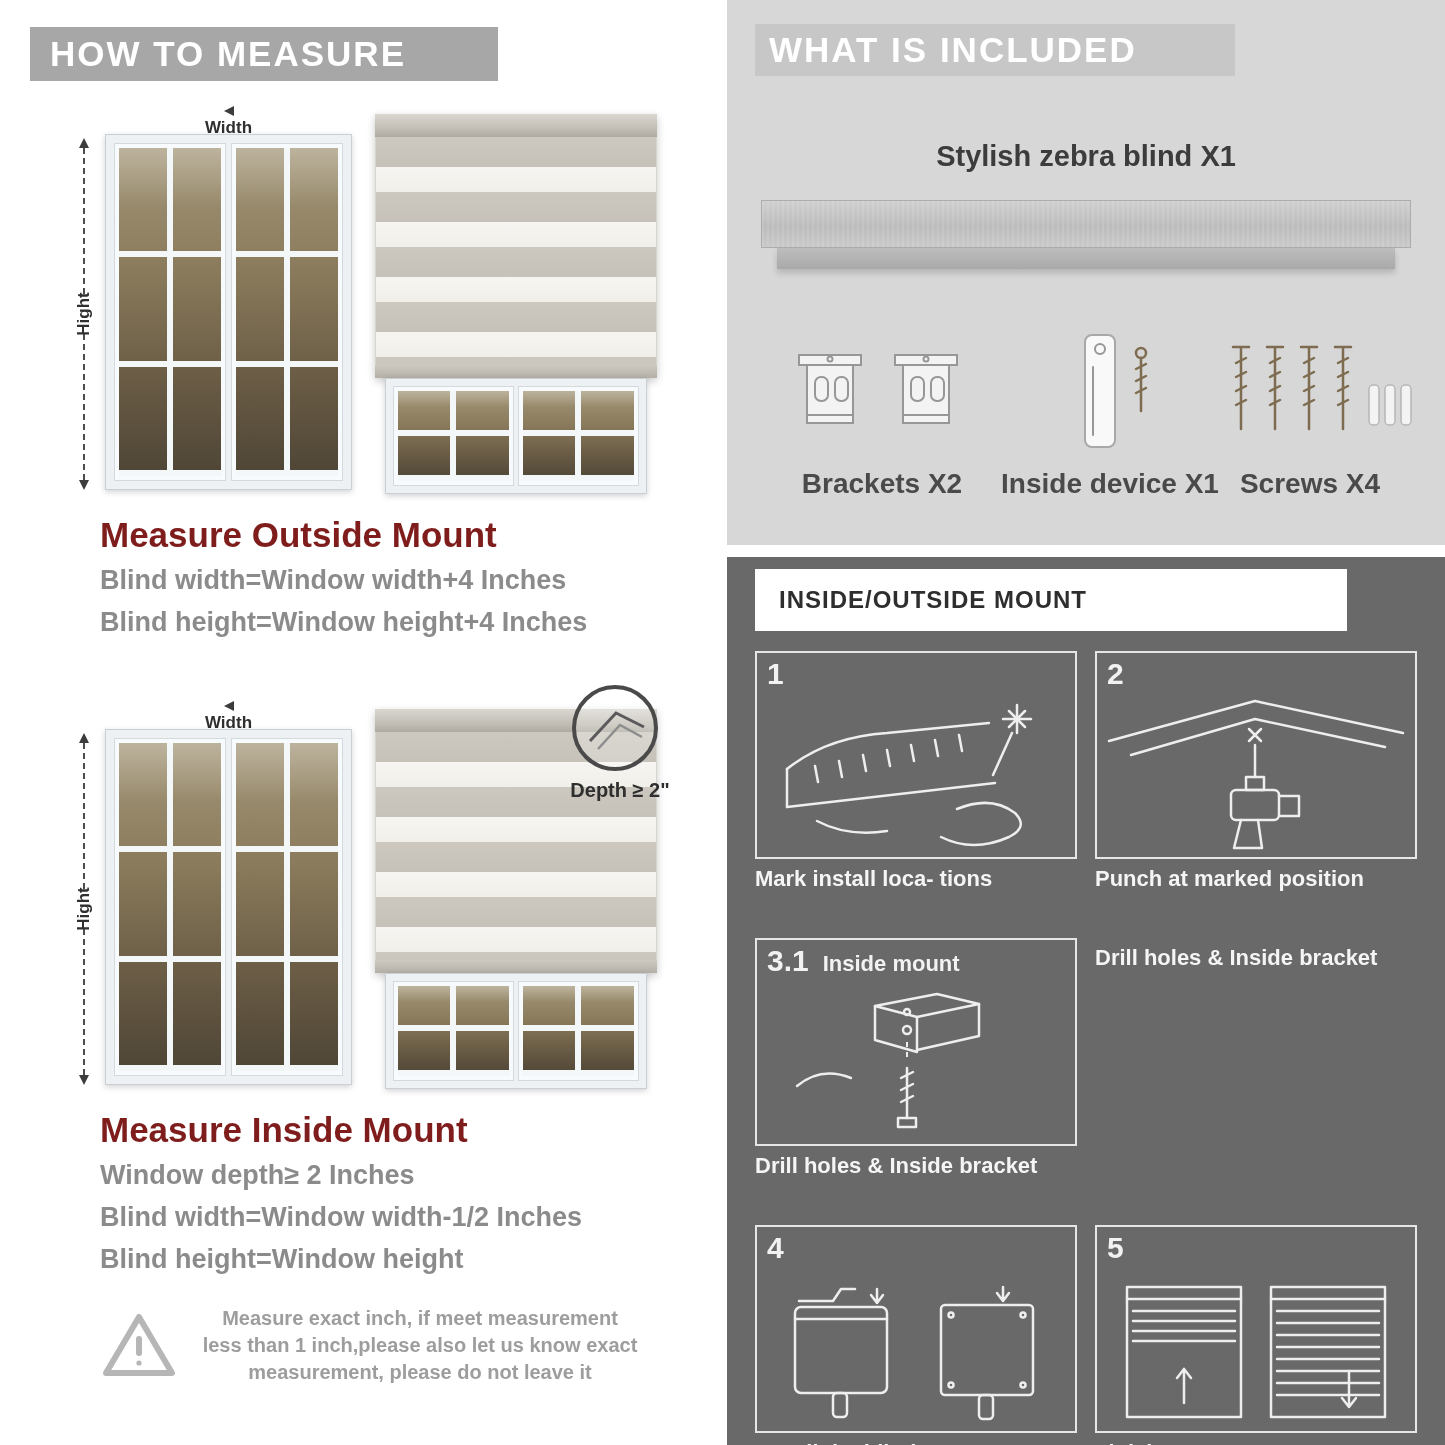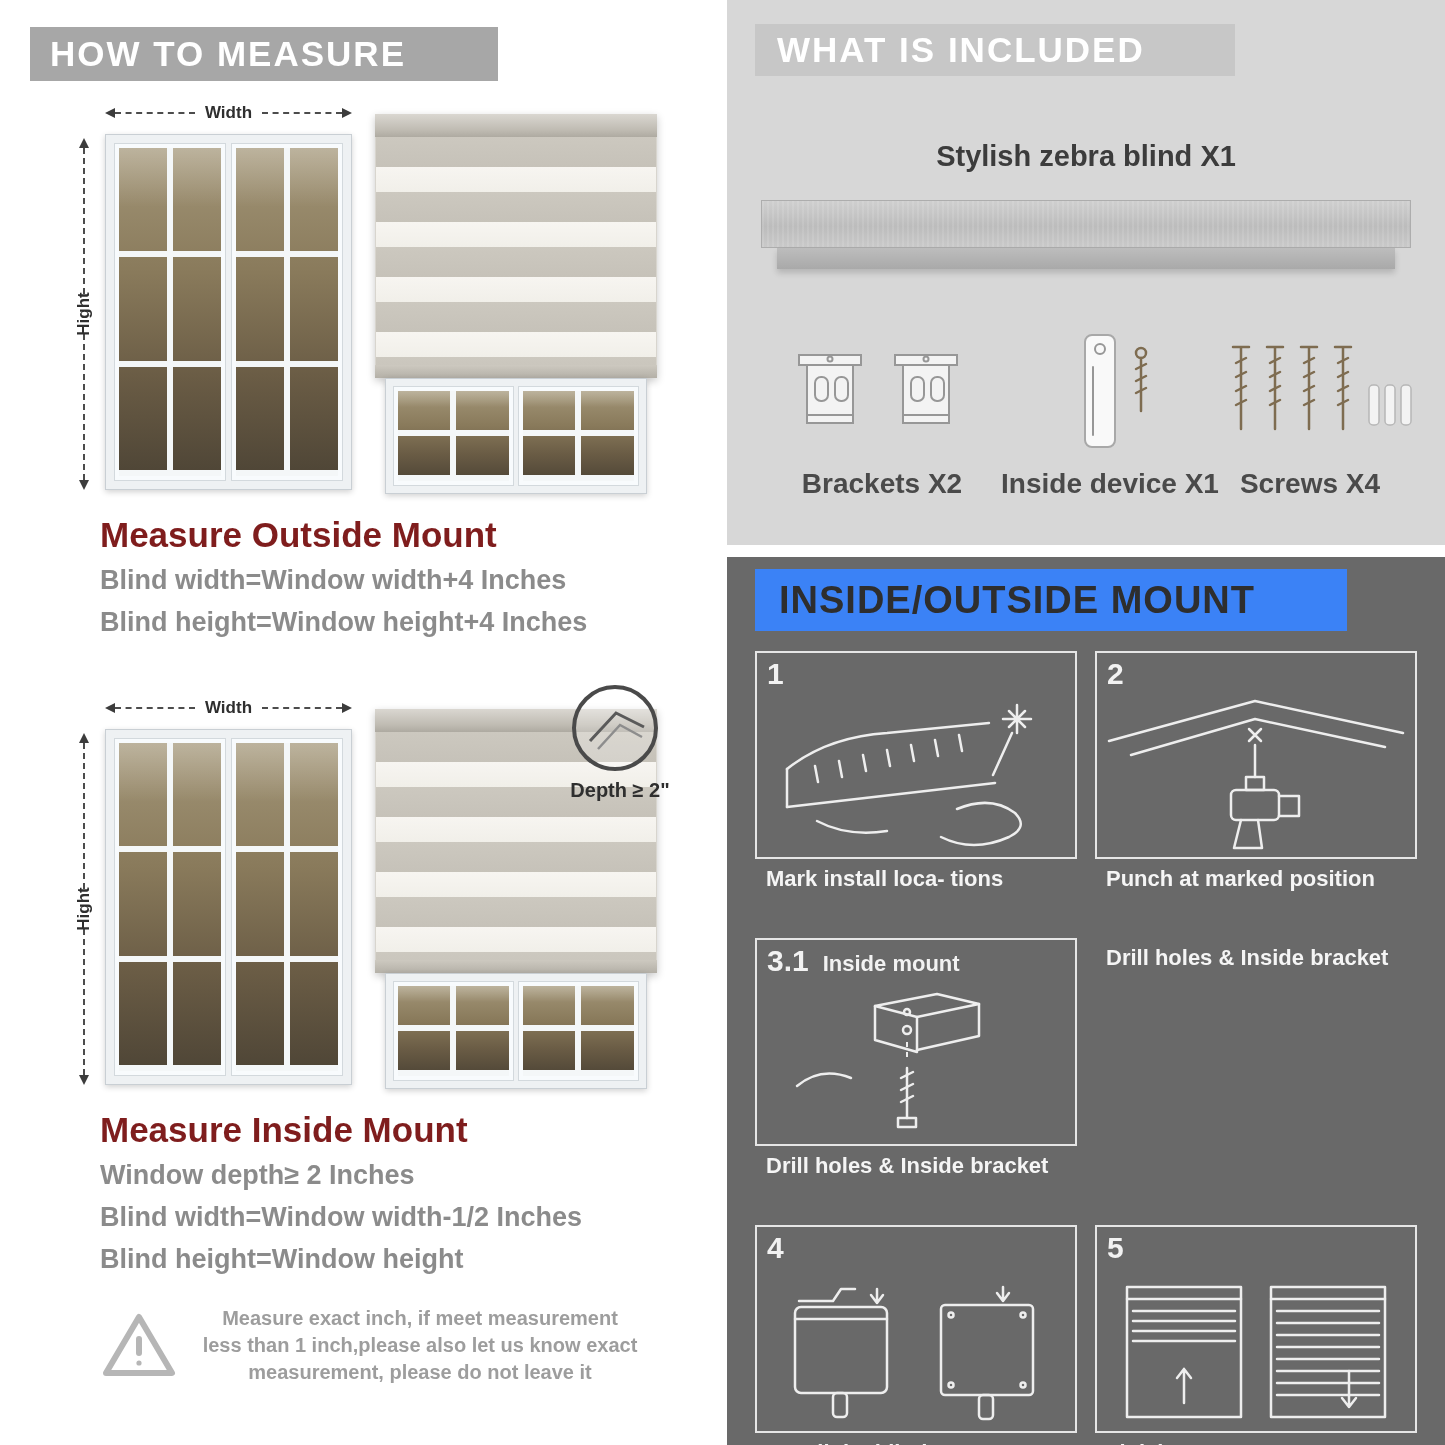--- a/index.html
+++ b/index.html
@@ -9,21 +9,21 @@
   
   .banner-left {
     position:absolute; left:30px; top:27px; width:468px; height:54px;
     background:#a7a7a7; color:#ffffff; font-size:35px; font-weight:bold;
     letter-spacing:2px; line-height:54px; padding-left:20px;
   }
   .fig { position:absolute; left:60px; width:610px; height:400px; }
   .fig1 { top:100px; }
   .fig2 { top:695px; }
 
-  .dim-h { position:absolute; display:flex; align-items:center; height:14px; }
+  .dim-h { position:absolute; display:flex; align-items:center; height:14px;flex-direction:column; }
   .dim-h .dash { flex:1; border-top:2px dashed #4c4c4c; height:0; }
   .ah { width:0; height:0; }
   .ah.l { border-top:5px solid transparent; border-bottom:5px solid transparent; border-right:10px solid #3c3c3c; }
   .ah.r { border-top:5px solid transparent; border-bottom:5px solid transparent; border-left:10px solid #3c3c3c; }
   .dim-label { font-size:17px; font-weight:bold; color:#2f2f2f; padding:0 10px; white-space:nowrap; }
 
   .dim-v { position:absolute; display:flex; flex-direction:column; align-items:center; width:16px; }
   .dim-v .vdash { flex:1; border-left:2px dashed #4c4c4c; width:0; }
   .av { width:0; height:0; }
   .av.u { border-left:5px solid transparent; border-right:5px solid transparent; border-bottom:10px solid #3c3c3c; }
@@ -77,21 +77,21 @@
   .p-measure { position:absolute; left:100px; font-size:27px; font-weight:bold; color:#8b8b8b; }
 
   .warn-row { position:absolute; left:100px; top:1305px; width:540px; display:flex; align-items:center; gap:22px; }
   .warn-text { font-size:20px; font-weight:600; color:#9d9d9d; line-height:27px; width:440px; text-align:center; }
 
   
   .panel-light { position:absolute; left:727px; top:0; width:718px; height:545px; background:#d7d7d7; }
   .banner-included {
     position:absolute; left:28px; top:24px; width:480px; height:52px;
     background:#c7c7c7; color:#ffffff; font-size:35px; font-weight:bold;
-    letter-spacing:2px; line-height:52px; padding-left:22px;
+    letter-spacing:2px; line-height:52px; padding-left:14px;
   }
   .product-label { position:absolute; left:0; top:140px; width:100%; text-align:center;
     font-size:29px; font-weight:bold; color:#3c3c3c; }
   .headrail-main {
     position:absolute; left:34px; top:200px; width:650px; height:48px;
     background:
       repeating-linear-gradient(90deg, rgba(255,255,255,.10) 0 2px, rgba(0,0,0,0) 2px 5px),
       linear-gradient(180deg,#cfcfcf 0%,#bcbcbc 55%,#c9c9c9 100%);
     border:1px solid #adadad;
   }
@@ -103,31 +103,31 @@
   .parts-row { position:absolute; left:0; top:325px; width:100%; height:140px; }
   .part-labels { position:absolute; top:468px; width:100%; display:flex; }
   .part-label { font-size:28px; font-weight:bold; color:#4a4a4a; text-align:center; }
   .pl-1 { position:absolute; left:30px; width:250px; }
   .pl-2 { position:absolute; left:258px; width:250px; }
   .pl-3 { position:absolute; left:478px; width:210px; }
 
   .panel-dark { position:absolute; left:727px; top:557px; width:718px; height:888px; background:#696969; }
   .banner-mount {
     position:absolute; left:28px; top:12px; width:592px; height:62px;
-    background:#3b82f6; color:#2e2e2e; font-size:38px; font-weight:bold;
+    background:#ffffff; color:#2e2e2e; font-size:24px; font-weight:bold;
     letter-spacing:1px; line-height:62px; padding-left:24px;
   }
   .steps { position:absolute; left:28px; top:94px; width:662px;
     display:grid; grid-template-columns:322px 322px; column-gap:18px; row-gap:46px; }
   .step-box { width:322px; height:208px; border:2px solid #e6e6e6; position:relative; }
   .step-head { position:absolute; left:10px; top:4px; display:flex; align-items:baseline; gap:14px; }
   .step-num { font-size:30px; font-weight:bold; color:#f2f2f2; }
   .step-label { font-size:22px; font-weight:bold; color:#f2f2f2; }
   .step-art { position:absolute; left:0; top:36px; width:318px; height:166px; }
-  .step-caption { margin-top:7px; font-size:22px; font-weight:bold; color:#f5f5f5;margin-left:11px; }
+  .step-caption { margin-top:7px; font-size:22px; font-weight:bold; color:#f5f5f5; }
 
   svg .ln { fill:none; stroke:#eeeeee; stroke-width:2.5; stroke-linecap:round; stroke-linejoin:round; }
   svg .lnd { fill:none; stroke:#eeeeee; stroke-width:2; stroke-dasharray:5 5; }
   svg .metal { fill:#f3f3f3; stroke:#979797; stroke-width:2; }
   svg .metal2 { fill:none; stroke:#979797; stroke-width:2; stroke-linecap:round; }
   svg .clear { fill:rgba(255,255,255,.85); stroke:#a8a8a8; stroke-width:2; }
   svg .screw { fill:none; stroke:#7e6c50; stroke-width:2.5; stroke-linecap:round; }
   svg .anchor { fill:rgba(255,255,255,.7); stroke:#b7b7b7; stroke-width:1.5; }
   svg .warn { fill:none; stroke:#b6b6b6; stroke-width:6; stroke-linecap:round; stroke-linejoin:round; }
 </style>

